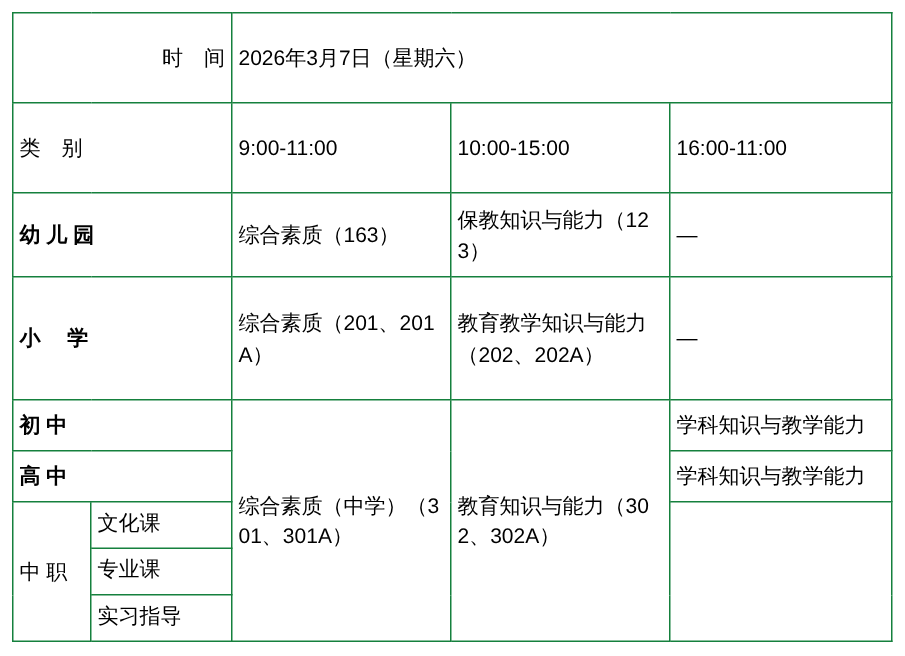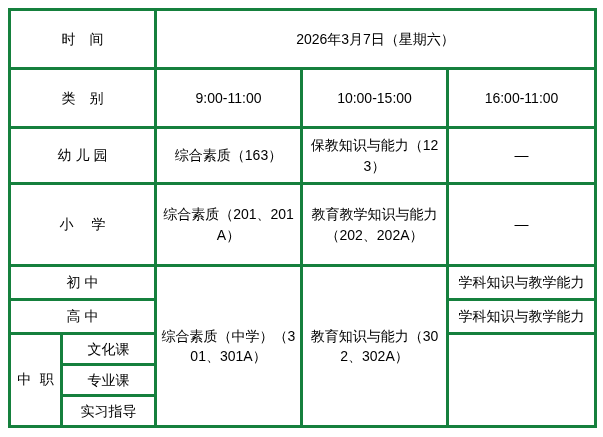--- a/index.html
+++ b/index.html
@@ -22,22 +22,21 @@
   }
   table.exam {
     border-collapse: collapse;
     table-layout: fixed;
     margin: 8px 0 0 8px;
     width: 586px;
     height: 420px;
     border: 1px solid #000;
   }
   table.exam td {
-    border: 3px solid #15803d;
-    text-align: center;
+    border: 1px solid #15803d;
     vertical-align: middle;
     font-size: 14px;
     line-height: 1.45;
     padding: 2px 4px;
     word-break: break-all;
   }
   
   col.c-cat-a { width: 52px; }
   col.c-cat-b { width: 94px; }
   col.c-slot1 { width: 146px; }
@@ -57,27 +56,28 @@
   }
   .slot-hdr {
     font-size: 14px;
     margin-top: 41px;
   }
   .dash {
     font-size: 14px;
   }
   .sub-label {
     font-size: 14px;
+    font-family: Liberation Mono, monospace;
   }
   .level-label {
     font-size: 14px;
+    font-weight: bold;
   }
   .vert-cat {
     font-size: 14px;
-    font-family: Liberation Mono, monospace;
   }
 </style>
 </head>
 <body>
 
 <div id="sheet">
   <table class="exam">
     <colgroup>
       <col class="c-cat-a">
       <col class="c-cat-b">

